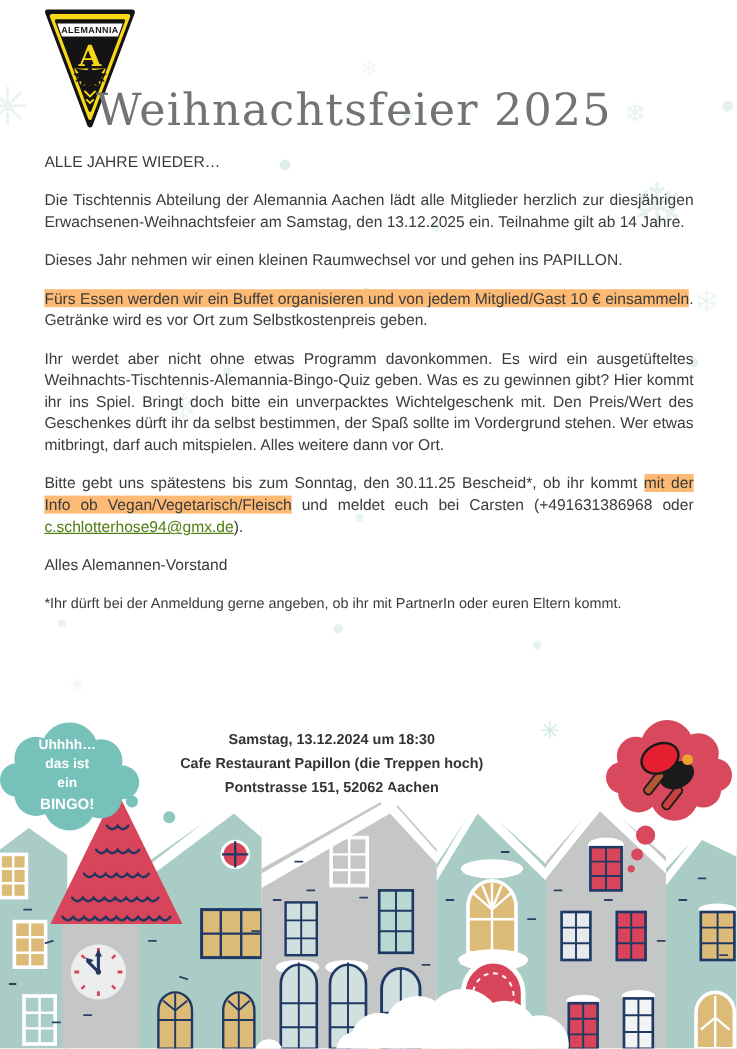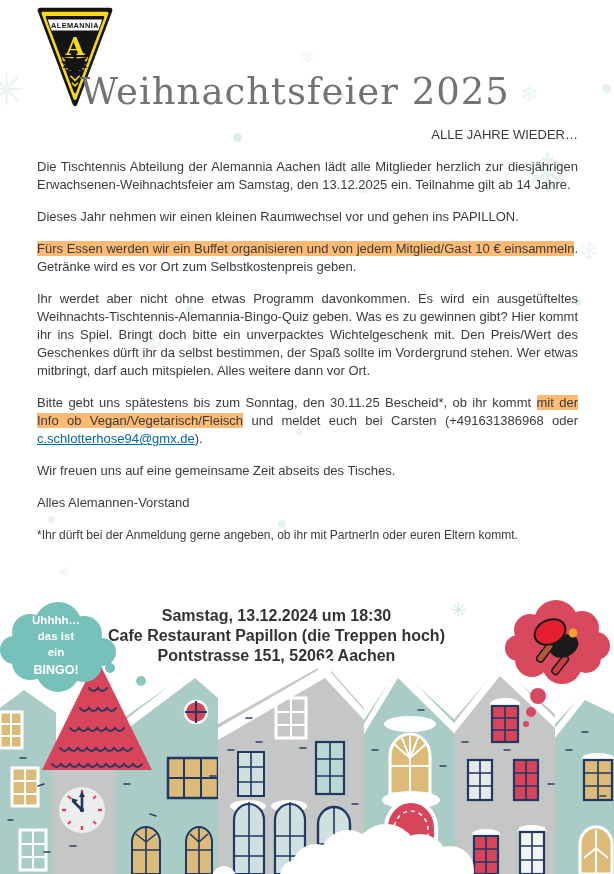--- a/index.html
+++ b/index.html
@@ -9,28 +9,28 @@
   .sf{position:absolute;line-height:1;pointer-events:none;user-select:none;}
   .dot{position:absolute;border-radius:50%;pointer-events:none;}
   
   .logo{position:absolute;left:36px;top:7px;}
   .title{position:absolute;left:80px;top:70px;width:470px;margin:0;text-align:left;
          font-family:"DejaVu Serif",serif;font-weight:500;font-size:37px;color:#737373;
          letter-spacing:1px;white-space:nowrap;}
   
   .bodytext{position:absolute;left:37px;top:126px;width:541px;font-size:13px;line-height:18px;}
   .bodytext p{margin:0 0 14px 0;text-align:justify;}
-  .bodytext p.greet{text-align:right;}
+  .bodytext p.greet{text-align:left;}
   .b{font-weight:normal;}
   .hl{background:#fdba74;}
-  a.mail{color:#0369a1;text-decoration:underline;cursor:pointer;}
+  a.mail{color:#4d7c0f;text-decoration:underline;cursor:pointer;}
   .footnote{font-size:12px;margin-top:18px;text-align:left;}
   
   .event{position:absolute;left:0;top:606px;width:553px;text-align:center;
-         font-weight:bold;font-size:16px;line-height:20px;color:#333;}
+         font-weight:bold;font-size:12px;line-height:20px;color:#333;}
   
   .village{position:absolute;left:0;bottom:0;display:block;}
   .bubble{position:absolute;}
   .bubble text{font-family:"Liberation Sans",sans-serif;font-weight:bold;fill:#ffffff;text-anchor:middle;}
   .logo text{font-family:"Liberation Sans",sans-serif;}
   .logo text.aserif{font-family:"DejaVu Serif",serif;}
 </style>
 </head>
 <body>
 
@@ -73,21 +73,20 @@
 
   <h1 class="title">Weihnachtsfeier 2025</h1>
 
   <div class="bodytext">
     <p class="greet"><span>ALLE JAHRE WIEDER…</span></p>
     <p><span>Die Tischtennis Abteilung der Alemannia Aachen lädt alle Mitglieder herzlich zur diesjährigen </span><span class="b">Erwachsenen</span><span>-Weihnachtsfeier am </span><span class="b">Samstag, den 13.12.2025</span><span> ein. Teilnahme gilt ab 14 Jahre.</span></p>
     <p><span>Dieses Jahr nehmen wir einen kleinen Raumwechsel vor und gehen ins </span><span class="b">PAPILLON</span><span>.</span></p>
     <p><span class="hl">Fürs Essen werden wir ein Buffet organisieren und von jedem Mitglied/Gast 10 € einsammeln</span><span>. Getränke wird es vor Ort zum Selbstkostenpreis geben.</span></p>
     <p><span>Ihr werdet aber nicht ohne etwas Programm davonkommen. Es wird ein ausgetüfteltes Weihnachts-Tischtennis-Alemannia-Bingo-Quiz geben. Was es zu gewinnen gibt? Hier kommt ihr ins Spiel. Bringt doch bitte ein </span><span class="b">unverpacktes Wichtelgeschenk</span><span> mit. Den Preis/Wert des Geschenkes dürft ihr da selbst bestimmen, der Spaß sollte im Vordergrund stehen. Wer etwas mitbringt, darf auch mitspielen. Alles weitere dann vor Ort.</span></p>
     <p><span>Bitte gebt uns spätestens bis zum </span><span class="b">Sonntag, den 30.11.25</span><span> Bescheid*, ob ihr kommt </span><span class="hl">mit der Info ob Vegan/Vegetarisch/Fleisch</span><span> und meldet euch bei Carsten (+491631386968 oder </span><a class="mail">c.schlotterhose94@gmx.de</a><span>).</span></p>
-    <p><span>Wir freuen uns auf eine gemeinsame Zeit abseits des Tisches.</span></p>
     <p><span>Alles Alemannen-Vorstand</span></p>
     <p class="footnote"><span>*Ihr dürft bei der Anmeldung gerne angeben, ob ihr mit PartnerIn oder euren Eltern kommt.</span></p>
   </div>
 
   <div class="event">
     <div>Samstag, 13.12.2024 um 18:30</div>
     <div>Cafe Restaurant Papillon (die Treppen hoch)</div>
     <div>Pontstrasse 151, 52062 Aachen</div>
   </div>
 

